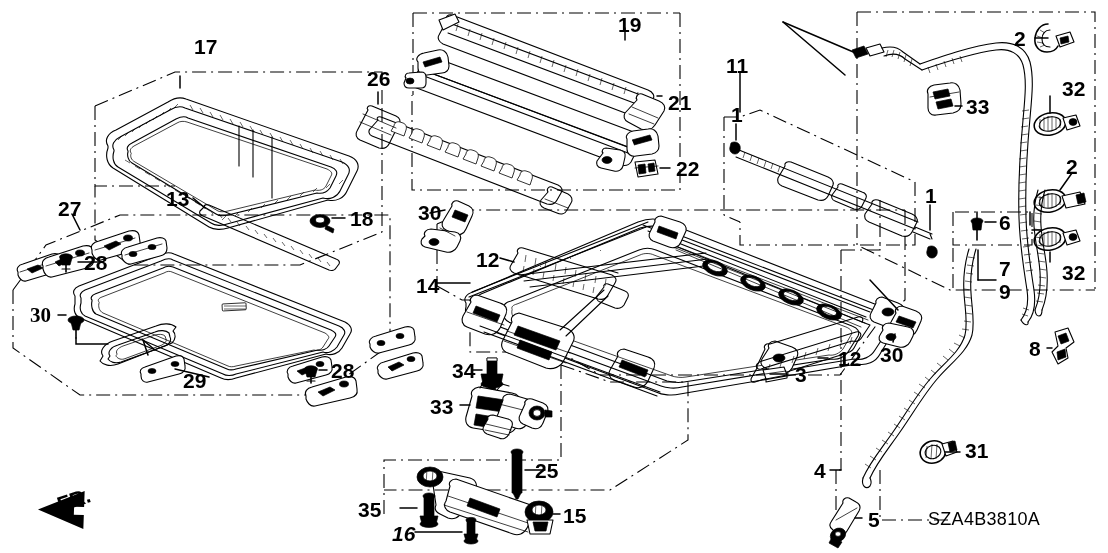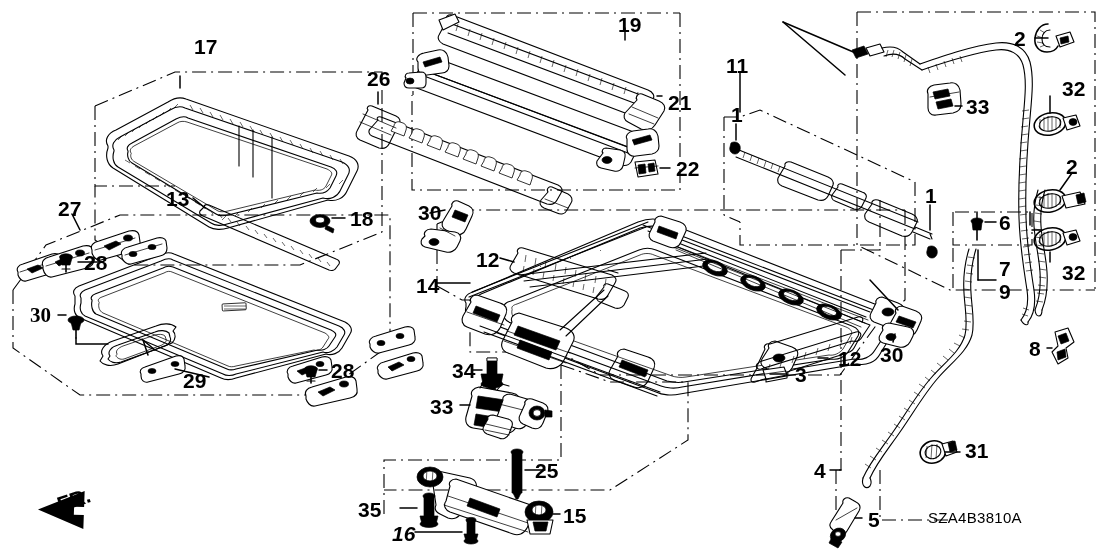--- a/index.html
+++ b/index.html
@@ -18,21 +18,21 @@
     font-size:21px;
     font-weight:700;
     color:#000;
     line-height:1;
     white-space:nowrap;
     letter-spacing:0px;
   }
   .diagcode{
     position:absolute;
     font-family:"Liberation Sans", sans-serif;
-    font-size:15px;
+    font-size:18px;
     color:#000;
     letter-spacing:0.3px;
     white-space:nowrap;
   }
   .frmark{
     position:absolute;
     font-family:"Liberation Sans", sans-serif;
     font-weight:700;
     font-size:21px;
     color:#000;

